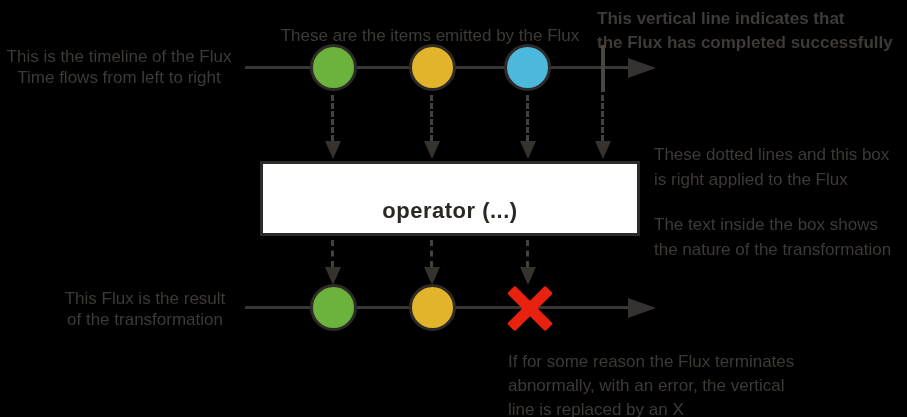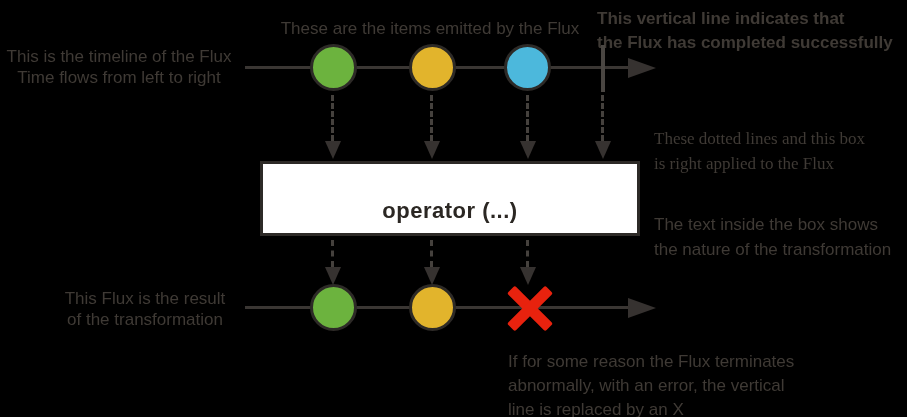--- a/index.html
+++ b/index.html
@@ -41,30 +41,30 @@
 </head>
 <body>
 
 <div class="stage" style="--background: #000000; --annotation-text: #3f3a35; --timeline-line: #3a3633; --complete-line: #4a4642; --dashed-line: #45413d; --arrow: #363230; --circle-border: #2d2a27; --item-green: #6cb33e; --item-yellow: #e2b42c; --item-blue: #4cb8dc; --error-red: #e8220e; --box-bg: #ffffff; --box-border: #2d2a27; --box-text: #2b2723;">
 
   <div class="note tight center" style="left:6px;top:46px;width:226px;">
     <div>This is the timeline of the Flux</div>
     <div>Time flows from left to right</div>
   </div>
 
-  <div class="note center" style="left:268px;top:17px;width:324px;">
+  <div class="note center" style="left:268px;top:24px;width:324px;">
     <div>These are the items emitted by the Flux</div>
   </div>
 
   <div class="note" style="left:597px;top:7px;font-weight:bold;">
     <div>This vertical line indicates that</div>
     <div>the Flux has completed successfully</div>
   </div>
 
-  <div class="note lh25" style="left:654px;top:126px;font-family:Liberation Serif, serif;">
+  <div class="note lh25" style="left:654px;top:142px;">
     <div>These dotted lines and this box</div>
     <div>is right applied to the Flux</div>
   </div>
 
   <div class="note lh25" style="left:654px;top:212px;">
     <div>The text inside the box shows</div>
     <div>the nature of the transformation</div>
   </div>
 
   <div class="note tight center" style="left:30px;top:288px;width:230px;">

